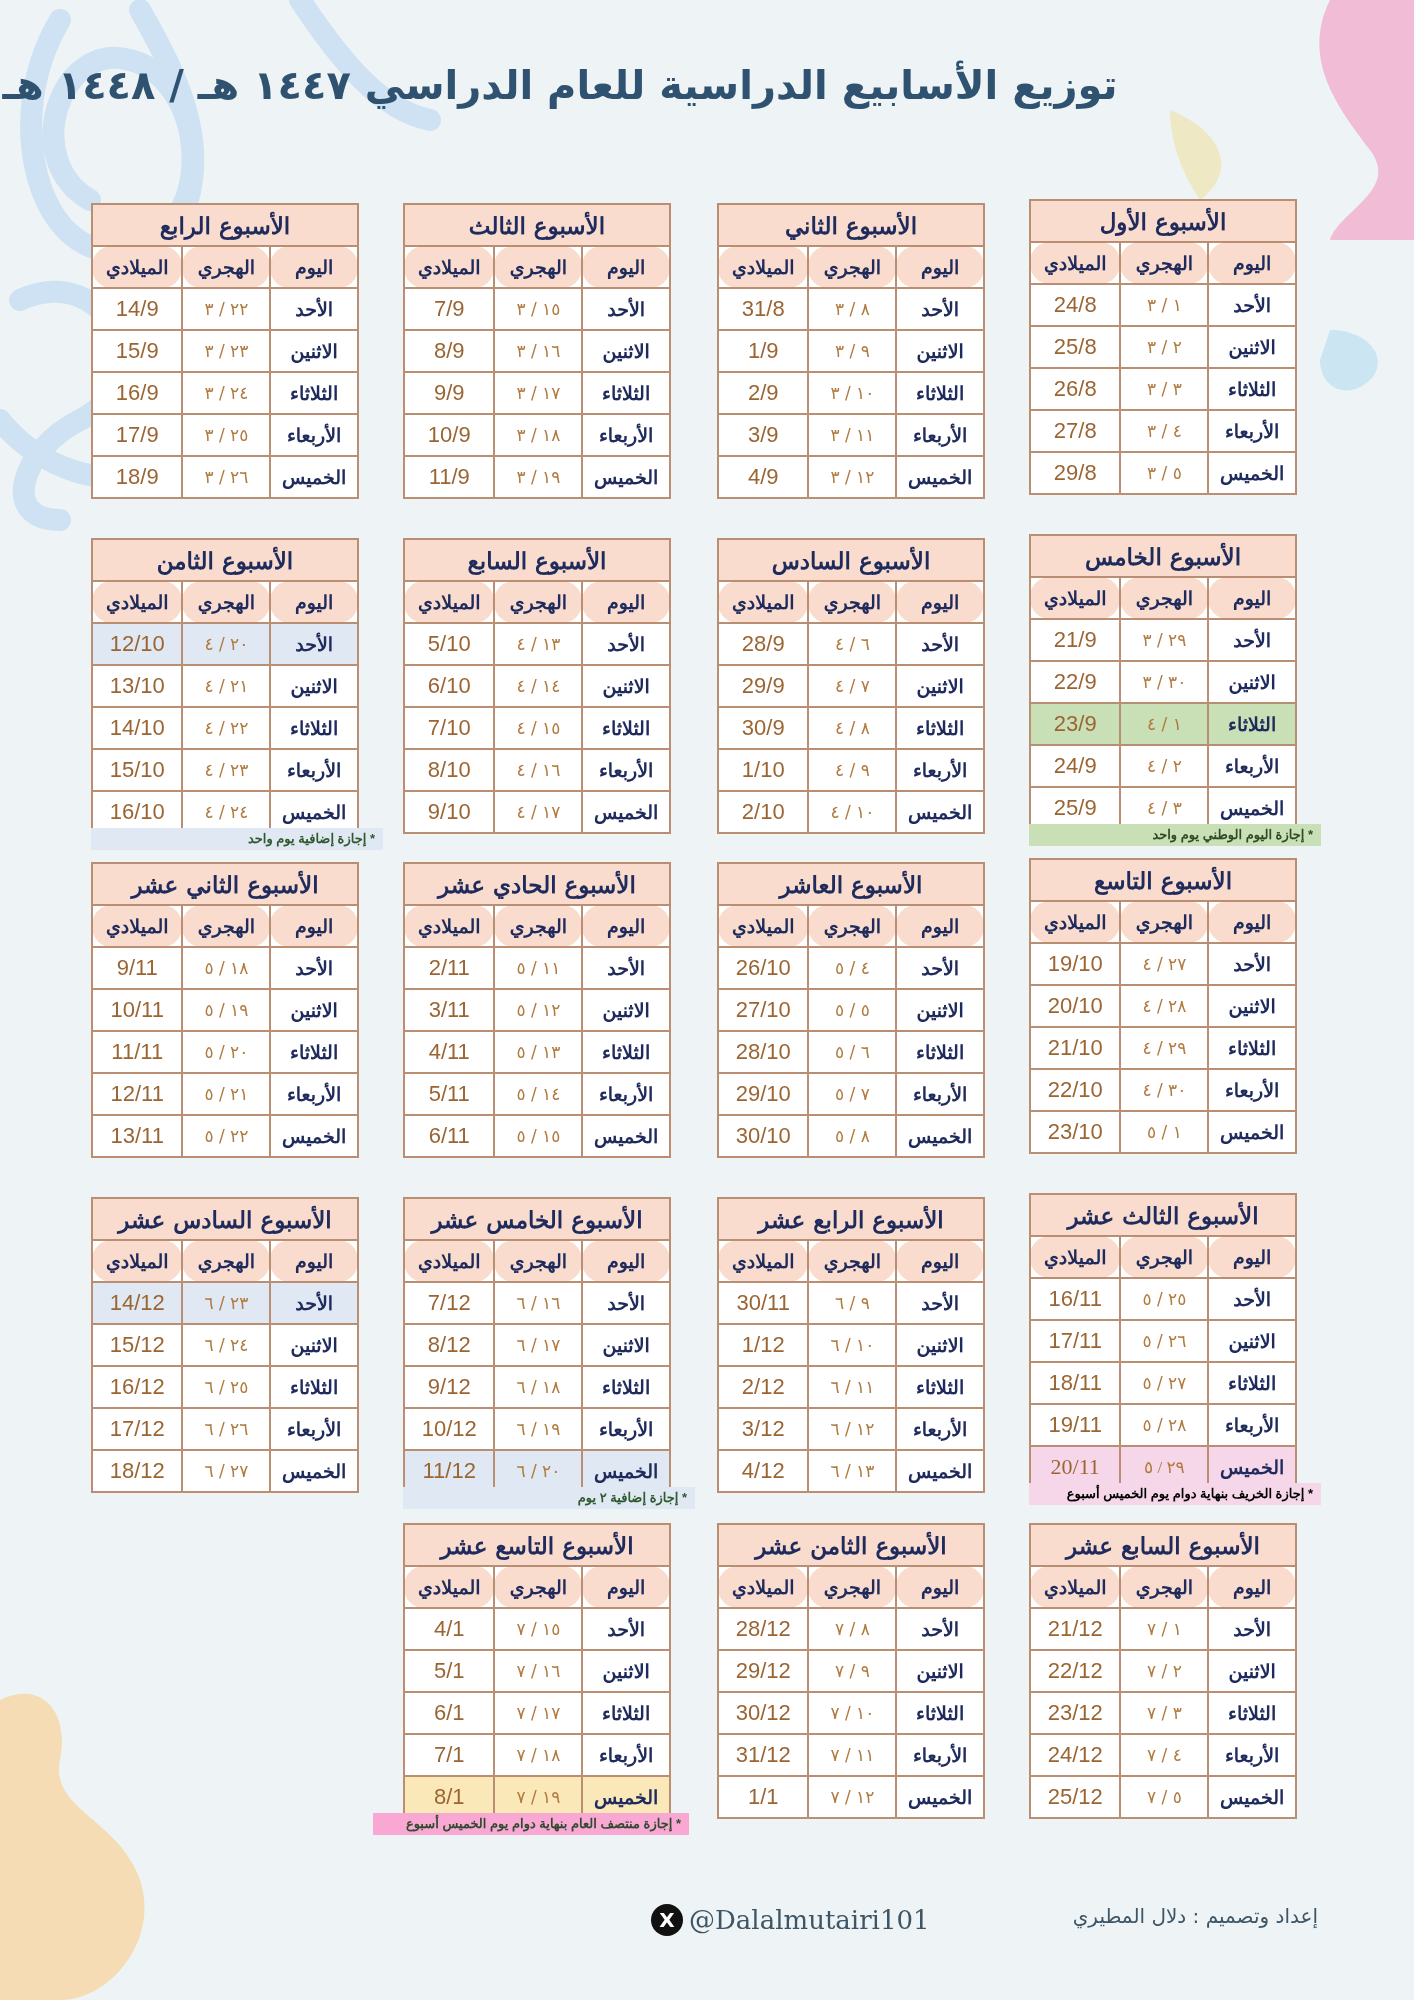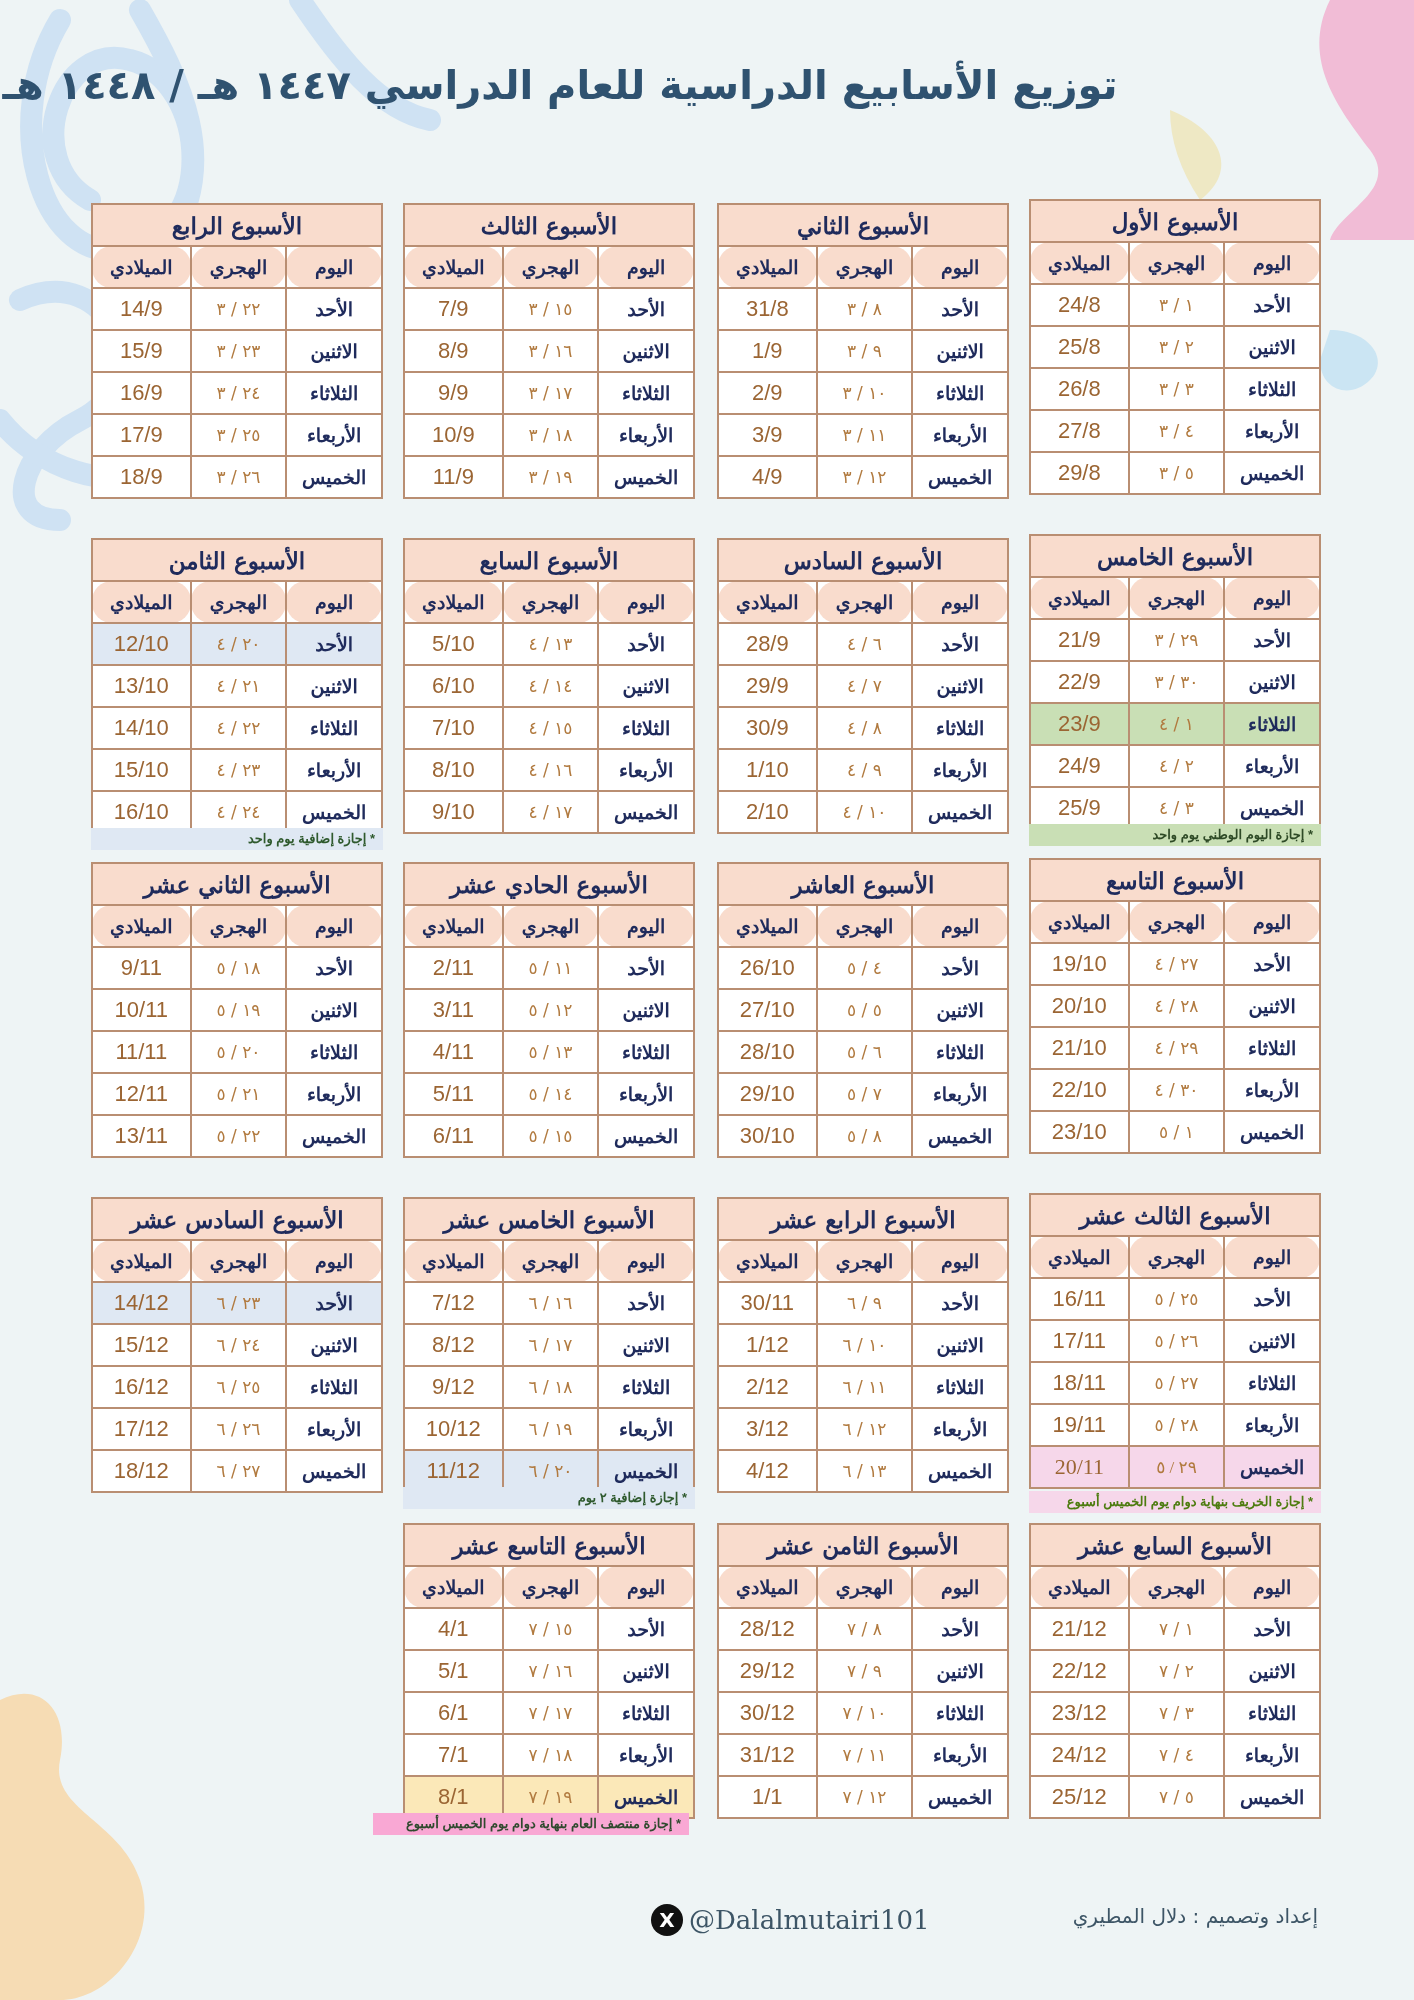--- a/index.html
+++ b/index.html
@@ -1,19 +1,19 @@
 <!DOCTYPE html>
 <html><head>
 <meta charset="utf-8">
 <style>
   html,body{margin:0;padding:0;}
   body{width:1414px;height:2000px;position:relative;overflow:hidden;background:#eef4f5;font-family:"DejaVu Sans",sans-serif;}
   .deco{position:absolute;pointer-events:none;}
   .title{position:absolute;top:62px;left:0;width:1120px;text-align:center;direction:rtl;font-family:"DejaVu Sans",sans-serif;font-weight:bold;font-size:40px;color:#2f5270;}
-  .week{position:absolute;width:292px;direction:rtl;}
+  .week{position:absolute;width:268px;direction:rtl;}
   table{border-collapse:collapse;width:100%;background:#fff;}
   td,th{border:2px solid #b98e72;text-align:center;padding:0;height:40px;}
   th.wt{background:#f9dccd;color:#1f2b5c;font-family:"DejaVu Serif",serif;font-weight:bold;font-size:23px;height:40px;}
   th.ch{background:#f9dccd;color:#1f2b5c;font-family:"DejaVu Serif",serif;font-weight:bold;font-size:19px;border-radius:20px;}
   td.day{width:33%;color:#1f2b5c;font-family:"Liberation Sans",sans-serif;font-weight:bold;font-size:19px;}
   td.hij{width:33%;color:#b17a3f;font-family:"DejaVu Sans",sans-serif;font-size:17px;}
   td.gre{width:34%;color:#9b6533;font-family:"Liberation Sans",sans-serif;font-size:22px;}
   tr.hl-blue td{background:#dfe8f3;}
   tr.hl-green td{background:#c9dfb5;}
   tr.hl-pink td{background:#f6d7ea;font-family:Liberation Serif, serif;}
@@ -545,21 +545,21 @@
             <td class="gre">19/11</td>
           </tr>
           <tr class="hl-pink">
             <td class="day">الخميس</td>
             <td class="hij">٢٩ / ٥</td>
             <td class="gre">20/11</td>
           </tr>
         </tbody>
       </table>
     </div>
-    <div class="note" style="background: rgb(246, 215, 234); color: #4d7c0f; top: 1483px; left: 1029px; width: 276px; margin-top: 8px;">* إجازة الخريف بنهاية دوام يوم الخميس أسبوع</div>
+    <div class="note" style="background: rgb(246, 215, 234); color: #000000; top: 1483px; left: 1029px; width: 276px;">* إجازة الخريف بنهاية دوام يوم الخميس أسبوع</div>
     <div class="week" style="left: 717px; top: 1197px;">
       <table>
         <tbody>
           <tr>
             <th class="wt" colspan="3">الأسبوع الرابع عشر</th>
           </tr>
           <tr>
             <th class="ch">اليوم</th>
             <th class="ch">الهجري</th>
             <th class="ch">الميلادي</th>

